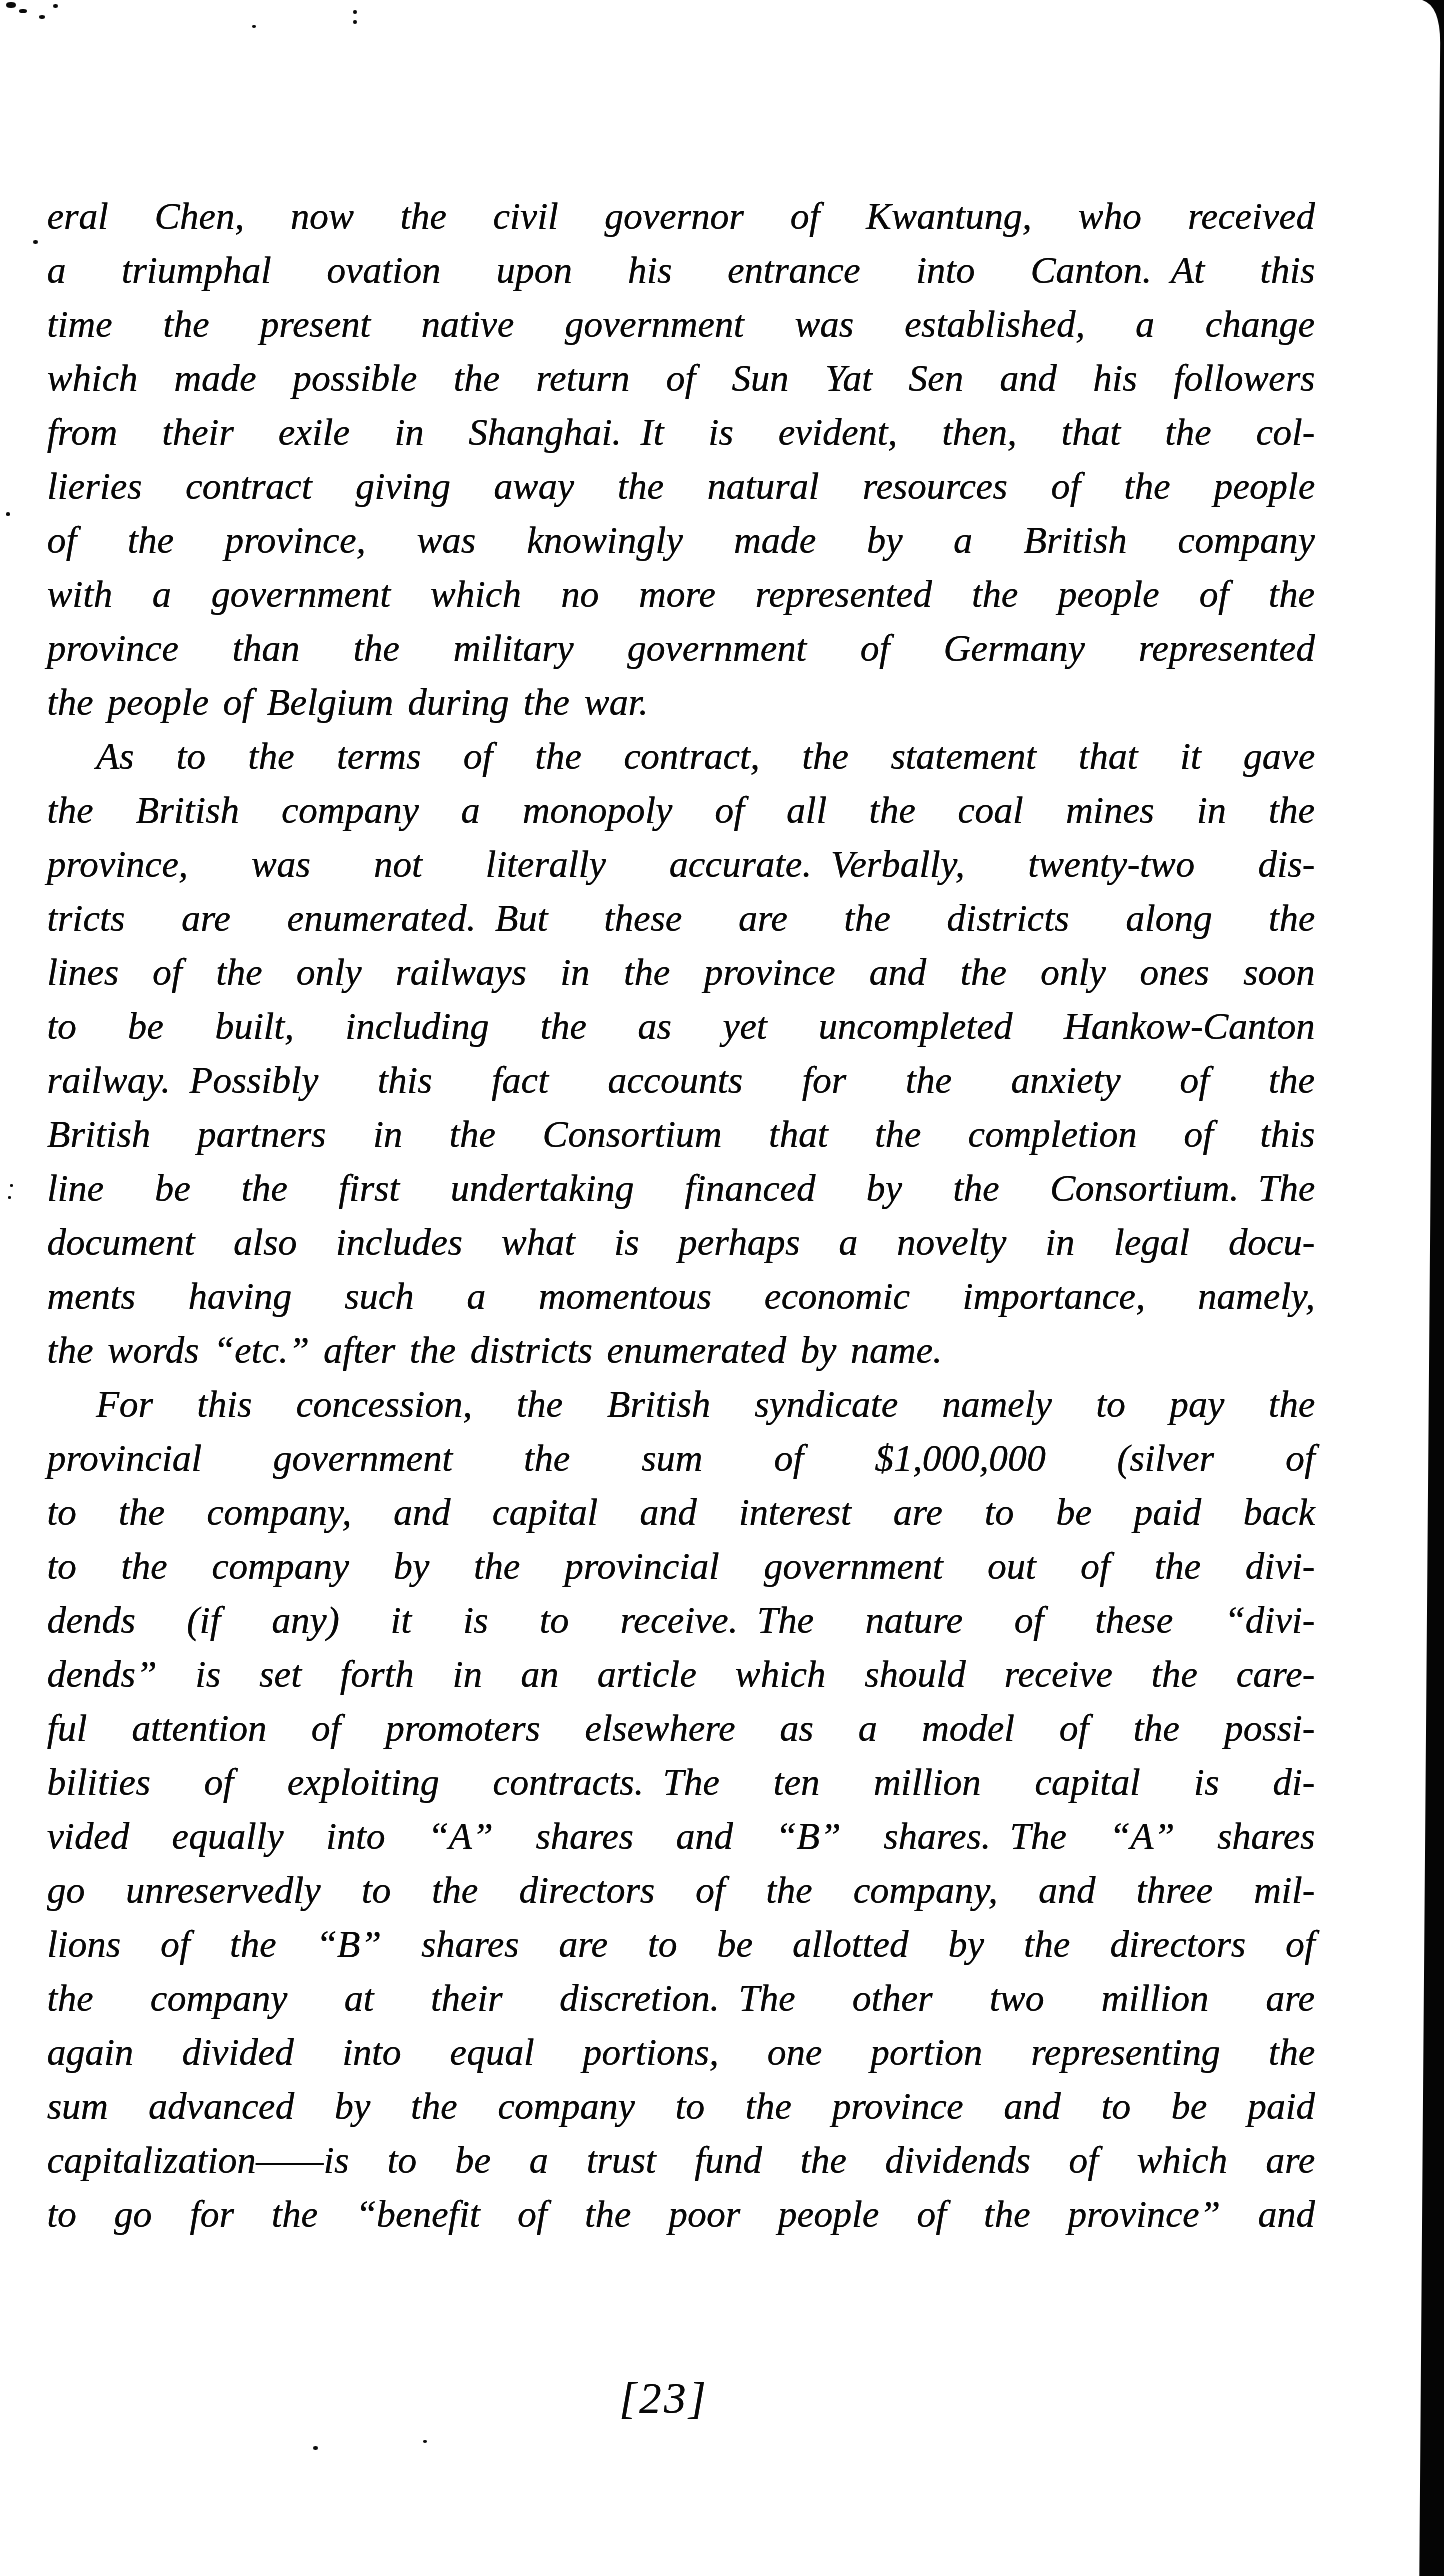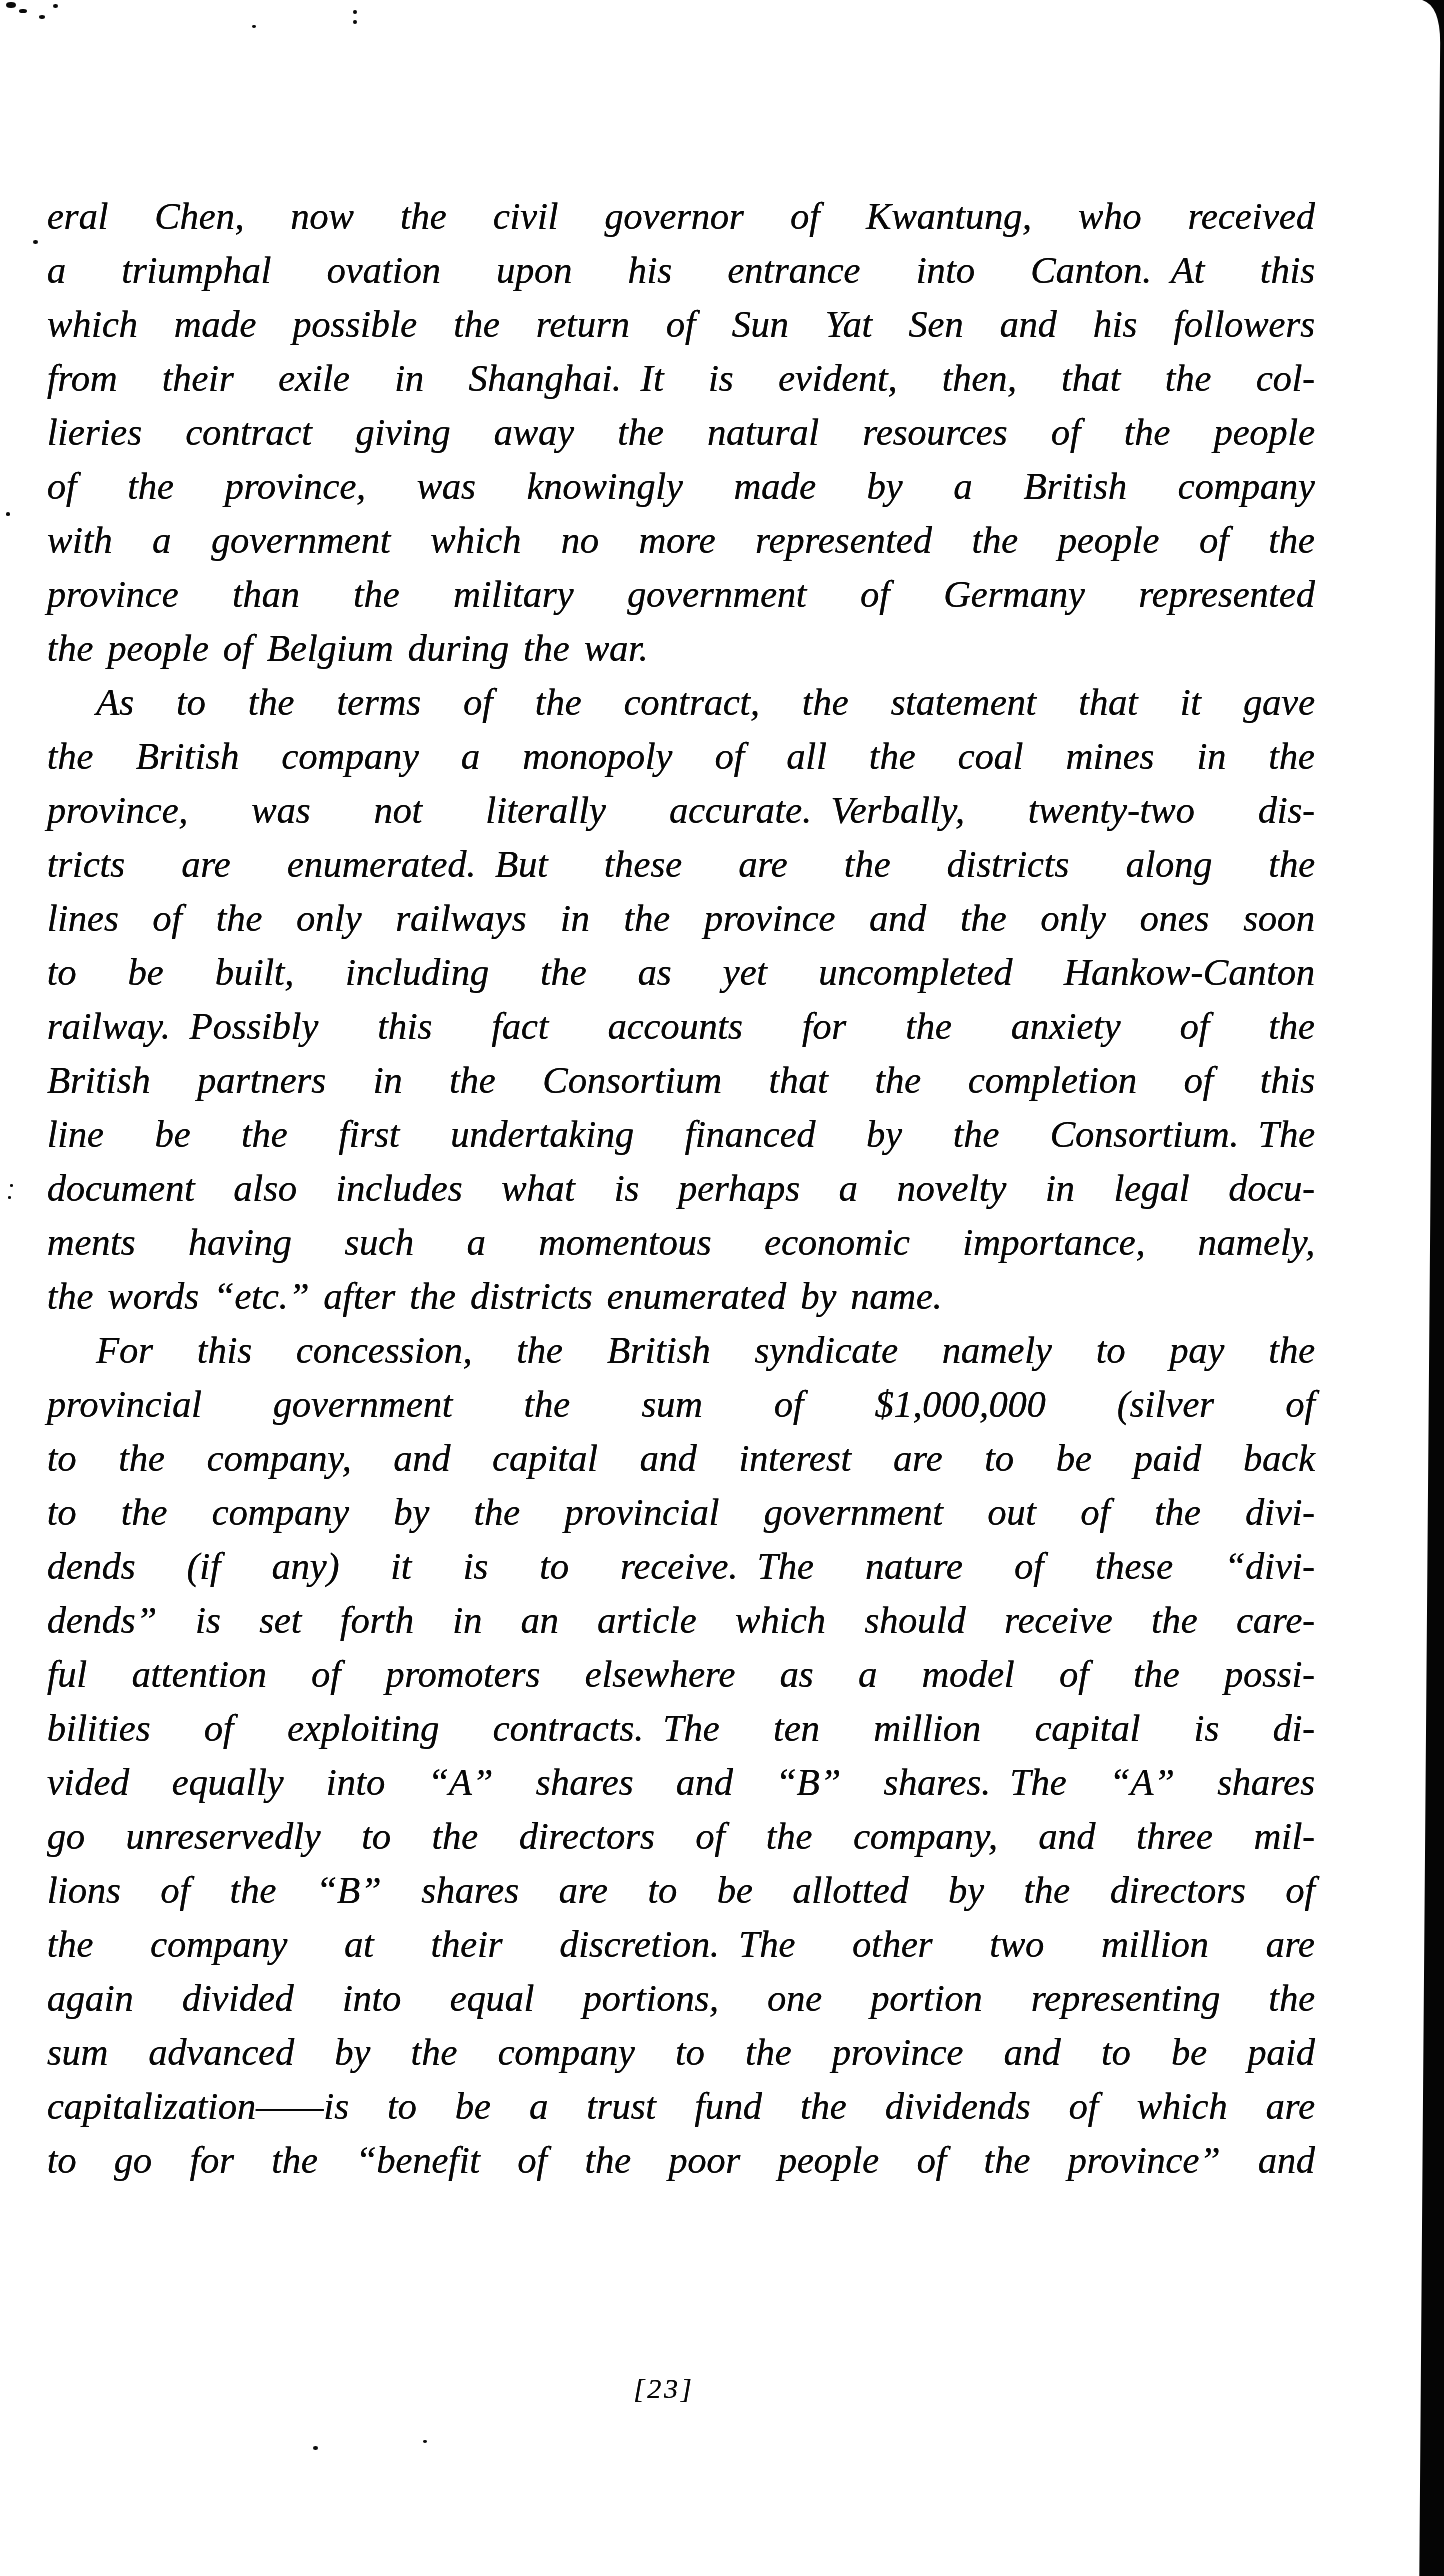--- a/index.html
+++ b/index.html
@@ -39,21 +39,21 @@
   .line.endpara {
     text-align-last: left;
   }
   .page-number {
     position: absolute;
     top: 2373px;
     left: 47px;
     width: 1268px;
     text-align: center;
     transform: translateX(-17px);
-    font-size: 28px;
+    font-size: 44px;
     letter-spacing: 2.8px;
     text-shadow: 0 0 0.6px currentColor;
   }
   .edge-shadow {
     position: absolute;
     top: 0;
     left: 0;
     width: 1445px;
     height: 2576px;
     pointer-events: none;
@@ -83,20 +83,21 @@
   <div class="speck" style="left:33px;top:240px;width:4.7px;height:3.8px;"></div>
   <div class="speck" style="left:5.7px;top:512px;width:4.7px;height:3.8px;"></div>
   <div class="speck" style="left:9.5px;top:1184px;width:3.8px;height:2.8px;"></div>
   <div class="speck" style="left:7.6px;top:1196px;width:3.8px;height:2.8px;"></div>
   <div class="speck" style="left:313px;top:2446px;width:4.7px;height:3.8px;"></div>
   <div class="speck" style="left:423px;top:2440px;width:3.8px;height:2.8px;"></div>
 
   <div class="text-block" id="text-block">
       <div class="line">eral Chen, now the civil governor of Kwantung, who received</div>
       <div class="line">a triumphal ovation upon his entrance into Canton. At this</div>
+      <div class="line">time the present native government was established, a change</div>
       <div class="line">which made possible the return of Sun Yat Sen and his followers</div>
       <div class="line">from their exile in Shanghai. It is evident, then, that the col-</div>
       <div class="line">lieries contract giving away the natural resources of the people</div>
       <div class="line">of the province, was knowingly made by a British company</div>
       <div class="line">with a government which no more represented the people of the</div>
       <div class="line">province than the military government of Germany represented</div>
       <div class="line endpara">the people of Belgium during the war.</div>
       <div class="line indent">As to the terms of the contract, the statement that it gave</div>
       <div class="line">the British company a monopoly of all the coal mines in the</div>
       <div class="line">province, was not literally accurate. Verbally, twenty-two dis-</div>

